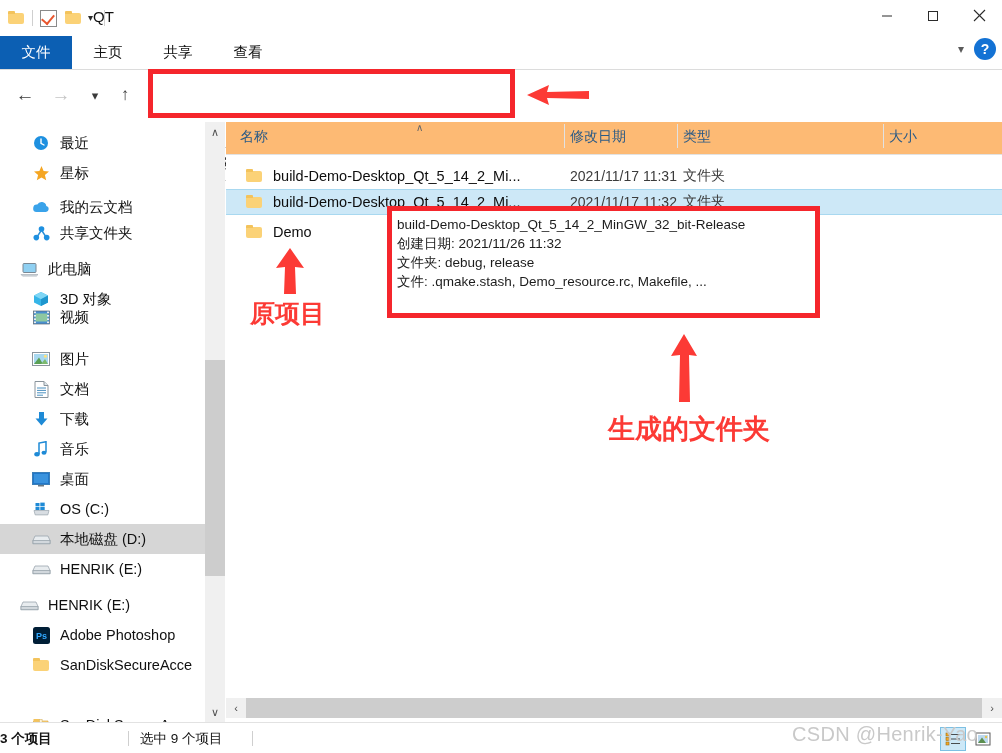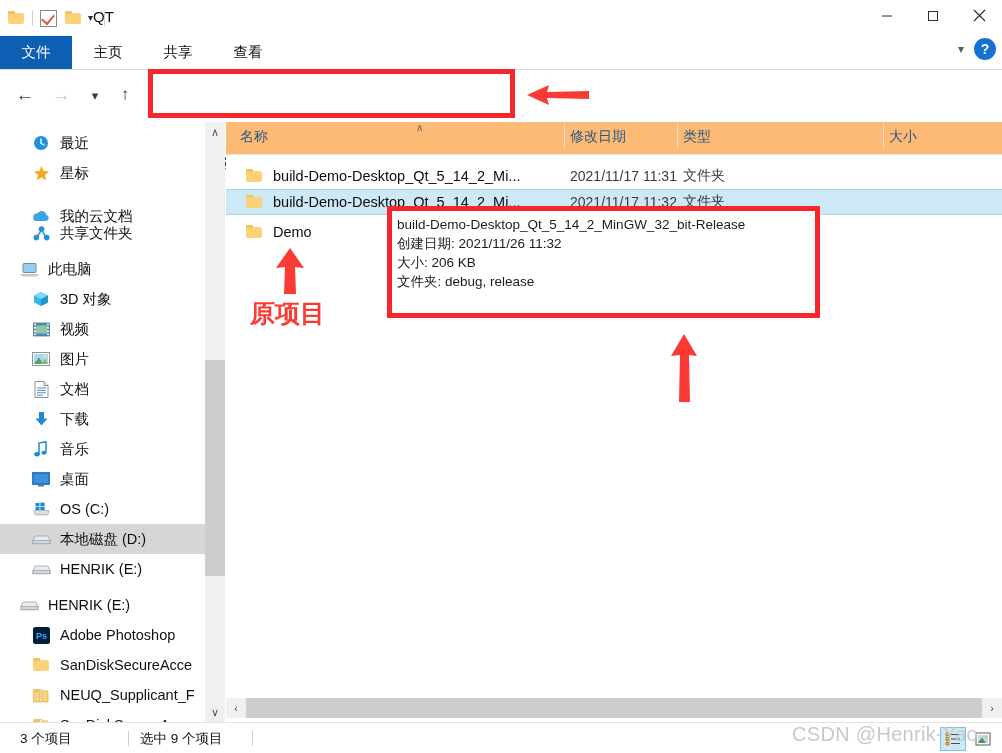--- a/index.html
+++ b/index.html
@@ -104,21 +104,21 @@
   
   .hscroll{position:absolute;left:226px;top:698px;width:776px;height:20px;background:#f0f0f0;}
   .hs-l,.hs-r{position:absolute;top:0;width:20px;height:20px;display:flex;align-items:center;justify-content:center;font-size:11px;color:#505050;}
   .hs-l{left:0;}
   .hs-r{right:0;}
   .hs-thumb{position:absolute;left:20px;top:0;width:736px;height:20px;background:#cdcdcd;}
 
   
   .statusbar{position:absolute;left:0;top:722px;width:1002px;height:31px;background:#fff;border-top:1px solid #e2e2e2;}
   .st-text{position:absolute;top:7px;font-size:13.5px;color:#141414;white-space:nowrap;}
-  .st-count{left:20px;}
+  .st-count{left:0;font-weight:bold;}
   .st-divider{position:absolute;left:128px;top:8px;width:1px;height:15px;background:#cfcfcf;}
   .st-sel{left:140px;}
   .st-divider2{position:absolute;left:252px;top:8px;width:1px;height:15px;background:#cfcfcf;}
   .viewbtns{position:absolute;right:6px;top:4px;display:flex;gap:4px;}
   .vbtn{width:24px;height:22px;display:flex;align-items:center;justify-content:center;border:1px solid transparent;}
   .vbtn.active{background:#cde8f7;border-color:#7cc0e3;}
   .watermark{position:absolute;right:24px;top:723px;font-size:20px;color:#c9c9c9;white-space:nowrap;letter-spacing:.3px;}
 </style>
 </head>
 <body>
@@ -222,21 +222,21 @@
 
     <div class="nav-item" style="top:36px">
       <span class="nav-ico" style="margin-left:30px">
         <svg width="17" height="17" viewBox="0 0 17 17">
             <polygon points="8.5,1 10.6,6 16,6.4 11.9,10 13.2,15.3 8.5,12.4 3.8,15.3 5.1,10 1,6.4 6.4,6" fill="#f5a623"></polygon>
           </svg>
       </span>
       <span class="lbl">星标</span>
     </div>
 
-    <div class="nav-item" style="top:79px">
+    <div class="nav-item" style="top:70px">
       <span class="nav-ico" style="margin-left:30px">
         <svg width="18" height="14" viewBox="0 0 18 14">
             <path d="M4.5 12h9.5a3.1 3.1 0 0 0 .3-6.1A4.8 4.8 0 0 0 5.3 4.6 3.7 3.7 0 0 0 4.5 12z" fill="#3aa3ea"></path>
           </svg>
       </span>
       <span class="lbl">我的云文档</span>
     </div>
 
     <div class="nav-item" style="top:96px">
       <span class="nav-ico" style="margin-left:30px">
@@ -265,21 +265,21 @@
       <span class="nav-ico" style="margin-left:30px">
         <svg width="16" height="16" viewBox="0 0 16 16">
             <polygon points="8,1 15,4.6 15,11.4 8,15 1,11.4 1,4.6" fill="#36b5e8"></polygon>
             <polygon points="8,1 15,4.6 8,8.3 1,4.6" fill="#7fd6f5"></polygon>
             <polygon points="8,8.3 15,4.6 15,11.4 8,15" fill="#1e96ce"></polygon>
           </svg>
       </span>
       <span class="lbl">3D 对象</span>
     </div>
 
-    <div class="nav-item" style="top:192px">
+    <div class="nav-item" style="top:180px">
       <span class="nav-ico" style="margin-left:30px">
         <svg width="17" height="15" viewBox="0 0 17 15">
             <rect x="0.5" y="1" width="16" height="13" fill="#4a90d0" stroke="#5b6670" stroke-width=".7"></rect>
             <rect x="2.5" y="3.5" width="12" height="8" fill="#8ec8a0"></rect>
             <g fill="#e9eef2">
               <rect x="1" y="1.6" width="2" height="1.6"></rect>
               <rect x="1" y="5" width="2" height="1.6"></rect>
               <rect x="1" y="8.4" width="2" height="1.6"></rect>
               <rect x="1" y="11.5" width="2" height="1.6"></rect>
               <rect x="14" y="1.6" width="2" height="1.6"></rect>
@@ -408,37 +408,20 @@
       <span class="lbl">Adobe Photoshop</span>
     </div>
 
     <div class="nav-item" style="top:528px">
       <span class="nav-ico" style="margin-left:30px">
         <span class="folder-ico" style="display:block"></span>
       </span>
       <span class="lbl">SanDiskSecureAcce</span>
     </div>
 
-    <div class="nav-item" style="top:558px">
-      <span class="nav-ico" style="margin-left:30px">
-        <svg width="16" height="15" viewBox="0 0 16 15">
-            <path d="M0.5 3h14.5v11H0.5z" fill="#fbd277" stroke="#dcab45" stroke-width=".7"></path>
-            <path d="M0.5 1h6v2h-6z" fill="#f3c35c"></path>
-            <rect x="6.5" y="1.5" width="2.6" height="11.5" fill="#fff3d4" stroke="#d7b568" stroke-width=".6"></rect>
-            <g stroke="#caa44f" stroke-width=".7">
-              <line x1="6.8" y1="3.2" x2="8.8" y2="3.2"></line>
-              <line x1="6.8" y1="5" x2="8.8" y2="5"></line>
-              <line x1="6.8" y1="6.8" x2="8.8" y2="6.8"></line>
-              <line x1="6.8" y1="8.6" x2="8.8" y2="8.6"></line>
-              <line x1="6.8" y1="10.4" x2="8.8" y2="10.4"></line>
-            </g>
-          </svg>
-      </span>
-      <span class="lbl">NEUQ_Supplicant_F</span>
-    </div>
 
     <div class="nav-item" style="top:588px">
       <span class="nav-ico" style="margin-left:30px">
         <svg width="16" height="15" viewBox="0 0 16 15">
             <path d="M0.5 3h14.5v11H0.5z" fill="#fbd277" stroke="#dcab45" stroke-width=".7"></path>
             <path d="M0.5 1h6v2h-6z" fill="#f3c35c"></path>
             <rect x="6.5" y="1.5" width="2.6" height="11.5" fill="#fff3d4" stroke="#d7b568" stroke-width=".6"></rect>
           </svg>
       </span>
       <span class="lbl">SanDiskSecureA</span>
@@ -494,39 +477,40 @@
       <span class="cell-name">
         <span class="folder-ico"></span>
         <span class="lbl">Demo</span>
       </span>
     </div>
   </div>
 
   <div class="tooltip">
     <div>build-Demo-Desktop_Qt_5_14_2_MinGW_32_bit-Release</div>
     <div>创建日期: 2021/11/26 11:32</div>
-    <div>大小: 206 KB</div>
     <div>文件夹: debug, release</div>
+    <div>文件: .qmake.stash, Demo_resource.rc, Makefile, ...</div>
   </div>
 
   <div class="redbox rb-path"></div>
   <div class="redbox rb-tip"></div>
 
   <svg style="position:absolute;left:527px;top:83px" width="62" height="24" viewBox="0 0 62 24">
     <polygon points="0,12 22,2 20,9 62,8 62,16 20,15 22,22" fill="#fc3a35"></polygon>
   </svg>
 
   <svg style="position:absolute;left:274px;top:248px" width="32" height="46" viewBox="0 0 32 46">
     <polygon points="16,0 30,20 21,19 22,46 10,46 11,19 2,20" fill="#fc3a35"></polygon>
   </svg>
   <div class="anno-txt anno-proj">原项目</div>
 
   <svg style="position:absolute;left:668px;top:334px" width="32" height="68" viewBox="0 0 32 68">
     <polygon points="16,0 29,22 21,21 22,68 11,68 12,21 3,22" fill="#fc3a35"></polygon>
   </svg>
+  <div class="anno-txt anno-gen">生成的文件夹</div>
 
   <div class="hscroll">
     <div class="hs-l">‹</div>
     <div class="hs-thumb"></div>
     <div class="hs-r">›</div>
   </div>
 
   <div class="statusbar">
     <div class="st-text st-count">3 个项目</div>
     <div class="st-divider"></div>

